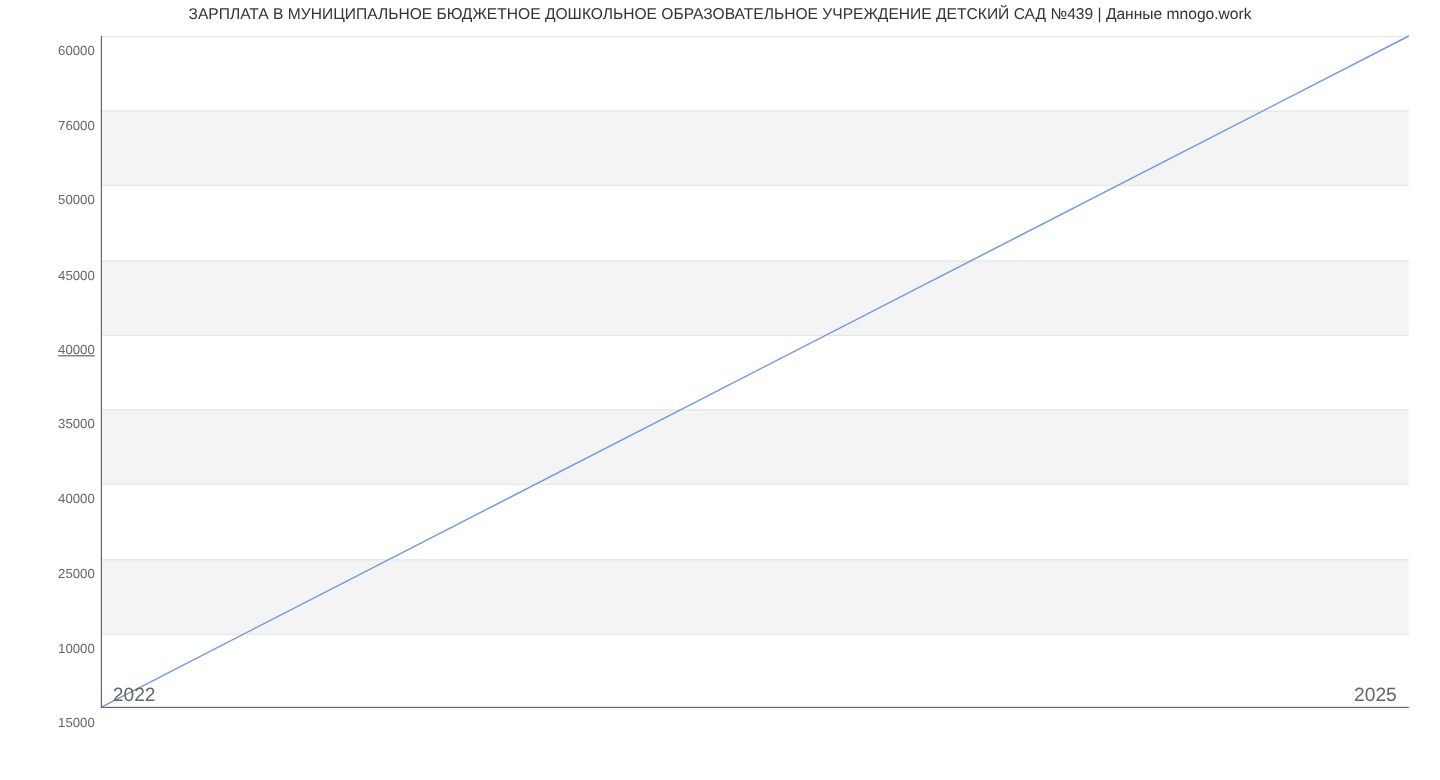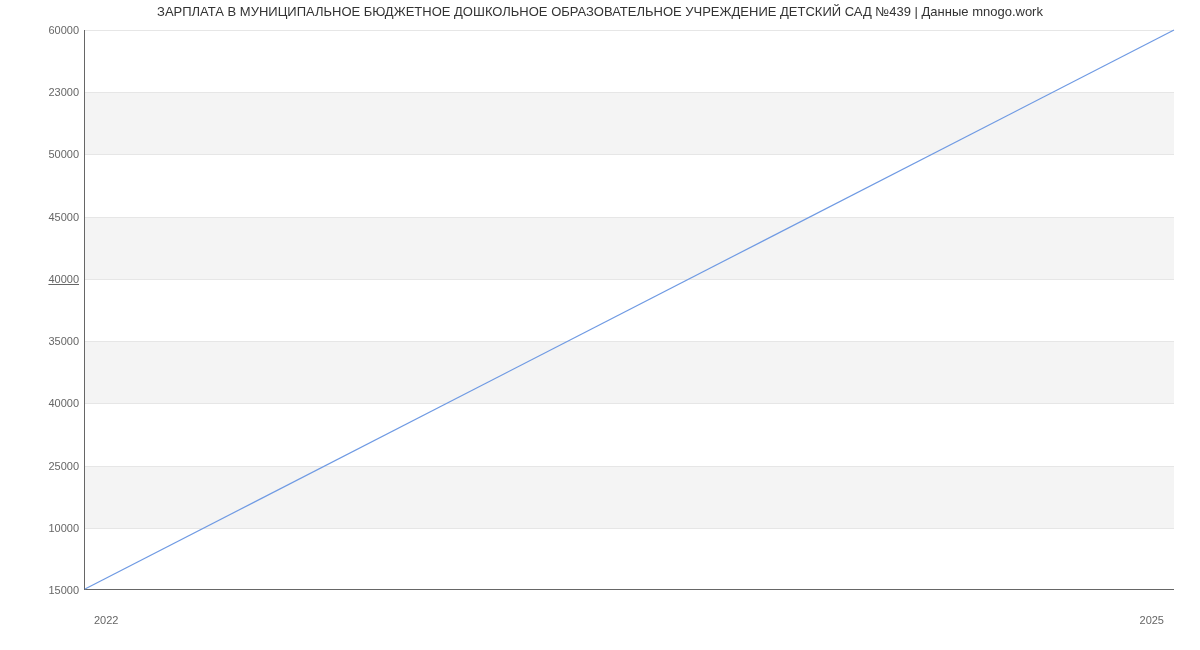--- a/index.html
+++ b/index.html
@@ -50,28 +50,29 @@
     background: #e6e6e6;
   }
   .y-tick {
     position: absolute;
     right: 100%;
     margin-right: 6px;
     transform: translateY(-50%);
     font-size: 11px;
     color: #666666;
     white-space: nowrap;
+    margin-top: 13px;
   }
   .x-ticks {
     position: absolute;
     left: 84px;
-    top: 614px;
+    top: 571px;
     width: 1090px;
     height: 20px;
-    font-size: 11px;
+    font-size: 16px;
     color: #666666;
   }
   .x-tick-left {
     position: absolute;
     left: 10px;
     top: 0;
   }
   .x-tick-right {
     position: absolute;
     right: 10px;
@@ -113,21 +114,21 @@
       </div>
     <div id="yticks">
         <div class="y-tick" style="top: 560px; text-align: center;">15000</div>
         <div class="y-tick" style="top: 497.778px;">10000</div>
         <div class="y-tick" style="top: 435.556px; text-align: right;">25000</div>
         <div class="y-tick" style="top: 373.333px;">40000</div>
         <div class="y-tick" style="top: 311.111px;">35000</div>
         <div class="y-tick" style="top: 248.889px; text-decoration: underline;">40000</div>
         <div class="y-tick" style="top: 186.667px;">45000</div>
         <div class="y-tick" style="top: 124.444px;">50000</div>
-        <div class="y-tick" style="top: 62.2222px;">23000</div>
+        <div class="y-tick" style="top: 62.2222px;">76000</div>
         <div class="y-tick" style="top: 0px;">60000</div>
       </div>
     <svg class="series" viewBox="0 0 1090 560" preserveAspectRatio="none">
       <polyline id="series-line" fill="none" stroke-width="1.2" points="0,560 1090,0" stroke="#6f9ae3"></polyline>
     </svg>
   </div>
 
   <div class="x-ticks">
     <span class="x-tick-left">2022</span>
     <span class="x-tick-right">2025</span>

